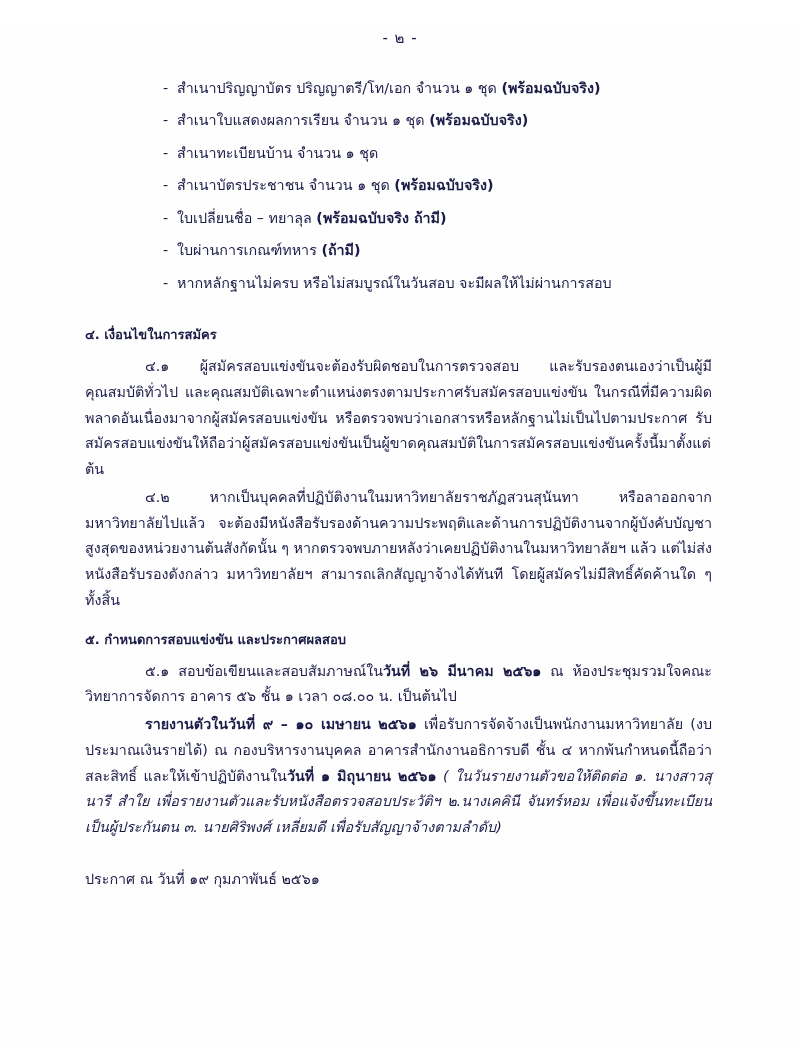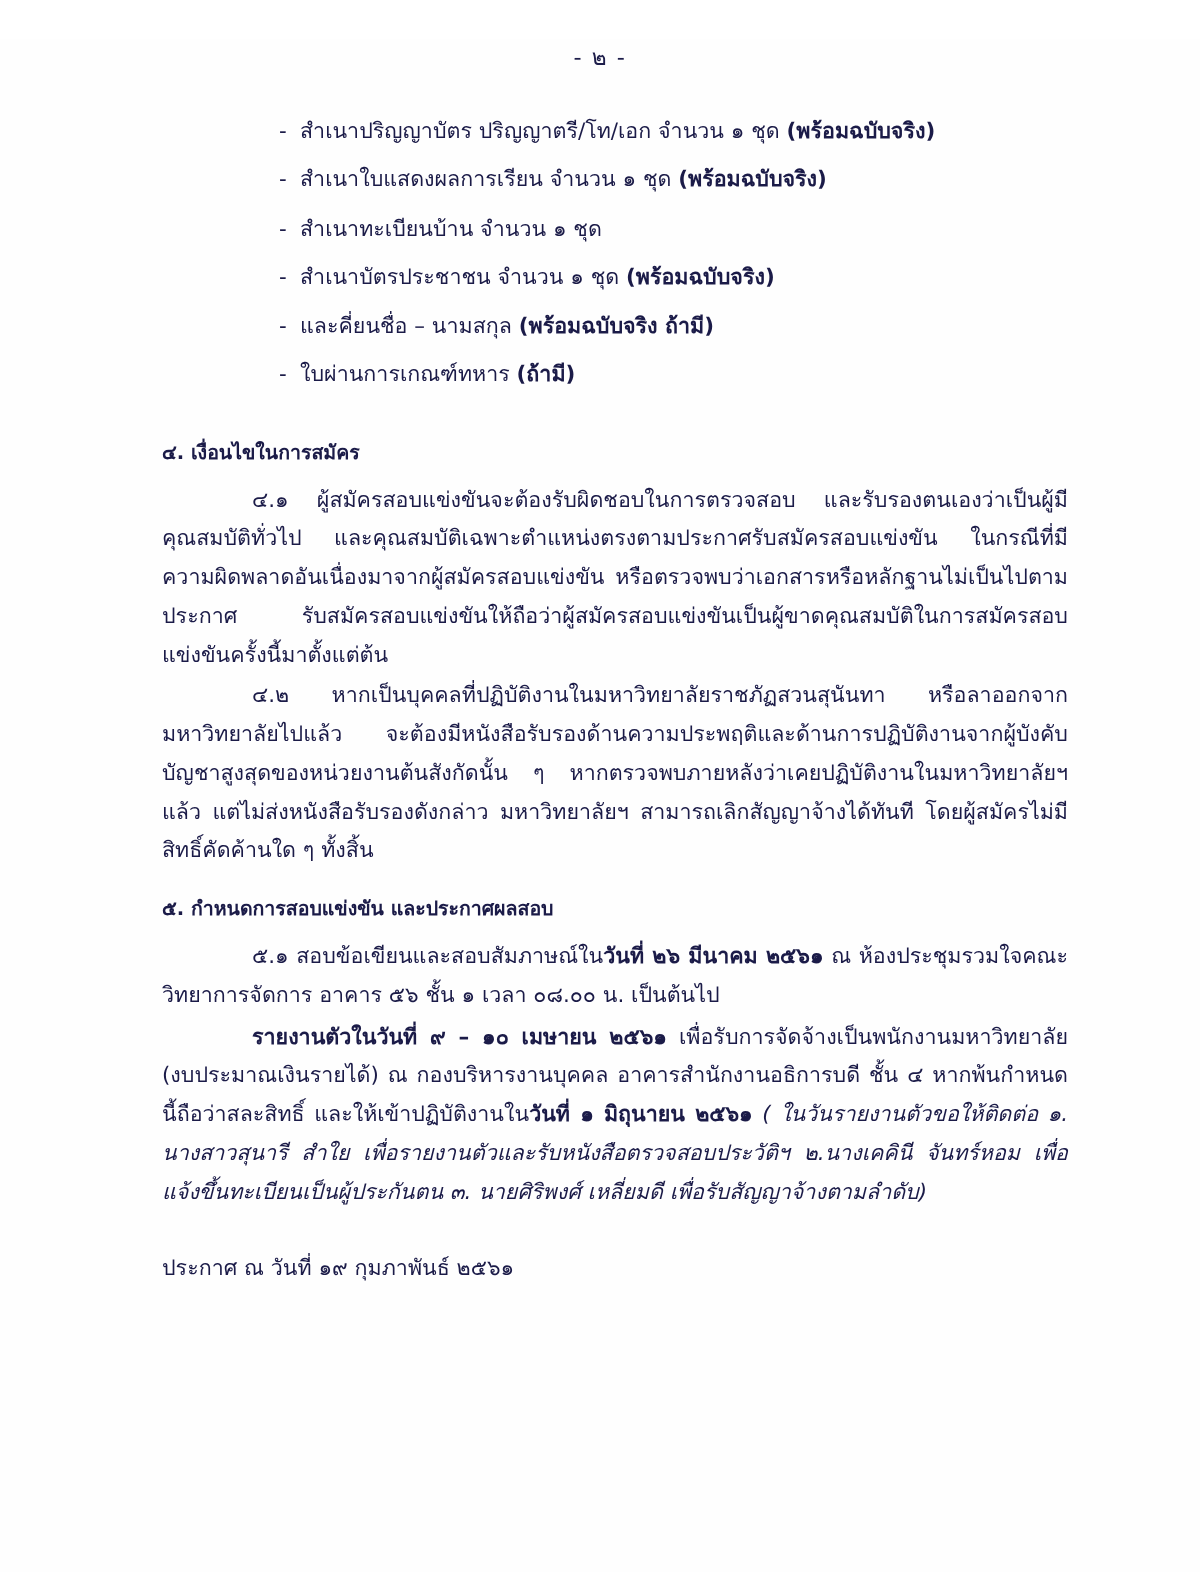--- a/index.html
+++ b/index.html
@@ -24,21 +24,21 @@
     background: #fefefe;
   }
   .page-number {
     text-align: center;
     font-size: 15px;
     color: #1d1d4a;
     margin-top: 26px;
     letter-spacing: 1px;
   }
   .content {
-    margin: 26px 88px 0 108px;
+    margin: 26px 88px 0 85px;
     font-size: 14.3px;
     line-height: 1.78;
     color: #1b1b48;
     text-align: justify;
   }
   .bullet-line {
     margin: 0 0 7px 78px;
     white-space: nowrap;
     font-size: 14.3px;
   }
@@ -89,24 +89,27 @@
       <div class="bullet-line">
         <span class="dash">-</span><span>สำเนาใบแสดงผลการเรียน จำนวน ๑ ชุด </span><b>(พร้อมฉบับจริง)</b>
       </div>
       <div class="bullet-line">
         <span class="dash">-</span><span>สำเนาทะเบียนบ้าน จำนวน ๑ ชุด</span><b></b>
       </div>
       <div class="bullet-line">
         <span class="dash">-</span><span>สำเนาบัตรประชาชน จำนวน ๑ ชุด </span><b>(พร้อมฉบับจริง)</b>
       </div>
       <div class="bullet-line">
-        <span class="dash">-</span><span>และคี่ยนชื่อ – นามสกุล </span><b>(พร้อมฉบับจริง ถ้ามี)</b>
+        <span class="dash">-</span><span>ใบเปลี่ยนชื่อ – ทยาลุล </span><b>(พร้อมฉบับจริง ถ้ามี)</b>
       </div>
       <div class="bullet-line">
         <span class="dash">-</span><span>ใบผ่านการเกณฑ์ทหาร </span><b>(ถ้ามี)</b>
+      </div>
+      <div class="bullet-line">
+        <span class="dash">-</span><span>หากหลักฐานไม่ครบ หรือไม่สมบูรณ์ในวันสอบ จะมีผลให้ไม่ผ่านการสอบ</span><b></b>
       </div>
     </div>
 
     <div class="spacer-sm"></div>
 
     <div class="heading">๔. เงื่อนไขในการสมัคร</div>
     <div class="para">๔.๑ ผู้สมัครสอบแข่งขันจะต้องรับผิดชอบในการตรวจสอบ และรับรองตนเองว่าเป็นผู้มีคุณสมบัติทั่วไป และคุณสมบัติเฉพาะตำแหน่งตรงตามประกาศรับสมัครสอบแข่งขัน ในกรณีที่มีความผิดพลาดอันเนื่องมาจากผู้สมัครสอบแข่งขัน หรือตรวจพบว่าเอกสารหรือหลักฐานไม่เป็นไปตามประกาศ รับสมัครสอบแข่งขันให้ถือว่าผู้สมัครสอบแข่งขันเป็นผู้ขาดคุณสมบัติในการสมัครสอบแข่งขันครั้งนี้มาตั้งแต่ต้น</div>
     <div class="para">๔.๒ หากเป็นบุคคลที่ปฏิบัติงานในมหาวิทยาลัยราชภัฏสวนสุนันทา หรือลาออกจากมหาวิทยาลัยไปแล้ว จะต้องมีหนังสือรับรองด้านความประพฤติและด้านการปฏิบัติงานจากผู้บังคับบัญชาสูงสุดของหน่วยงานต้นสังกัดนั้น ๆ หากตรวจพบภายหลังว่าเคยปฏิบัติงานในมหาวิทยาลัยฯ แล้ว แต่ไม่ส่งหนังสือรับรองดังกล่าว มหาวิทยาลัยฯ สามารถเลิกสัญญาจ้างได้ทันที โดยผู้สมัครไม่มีสิทธิ์คัดค้านใด ๆ ทั้งสิ้น</div>
 
     <div class="heading">๕. กำหนดการสอบแข่งขัน และประกาศผลสอบ</div>

